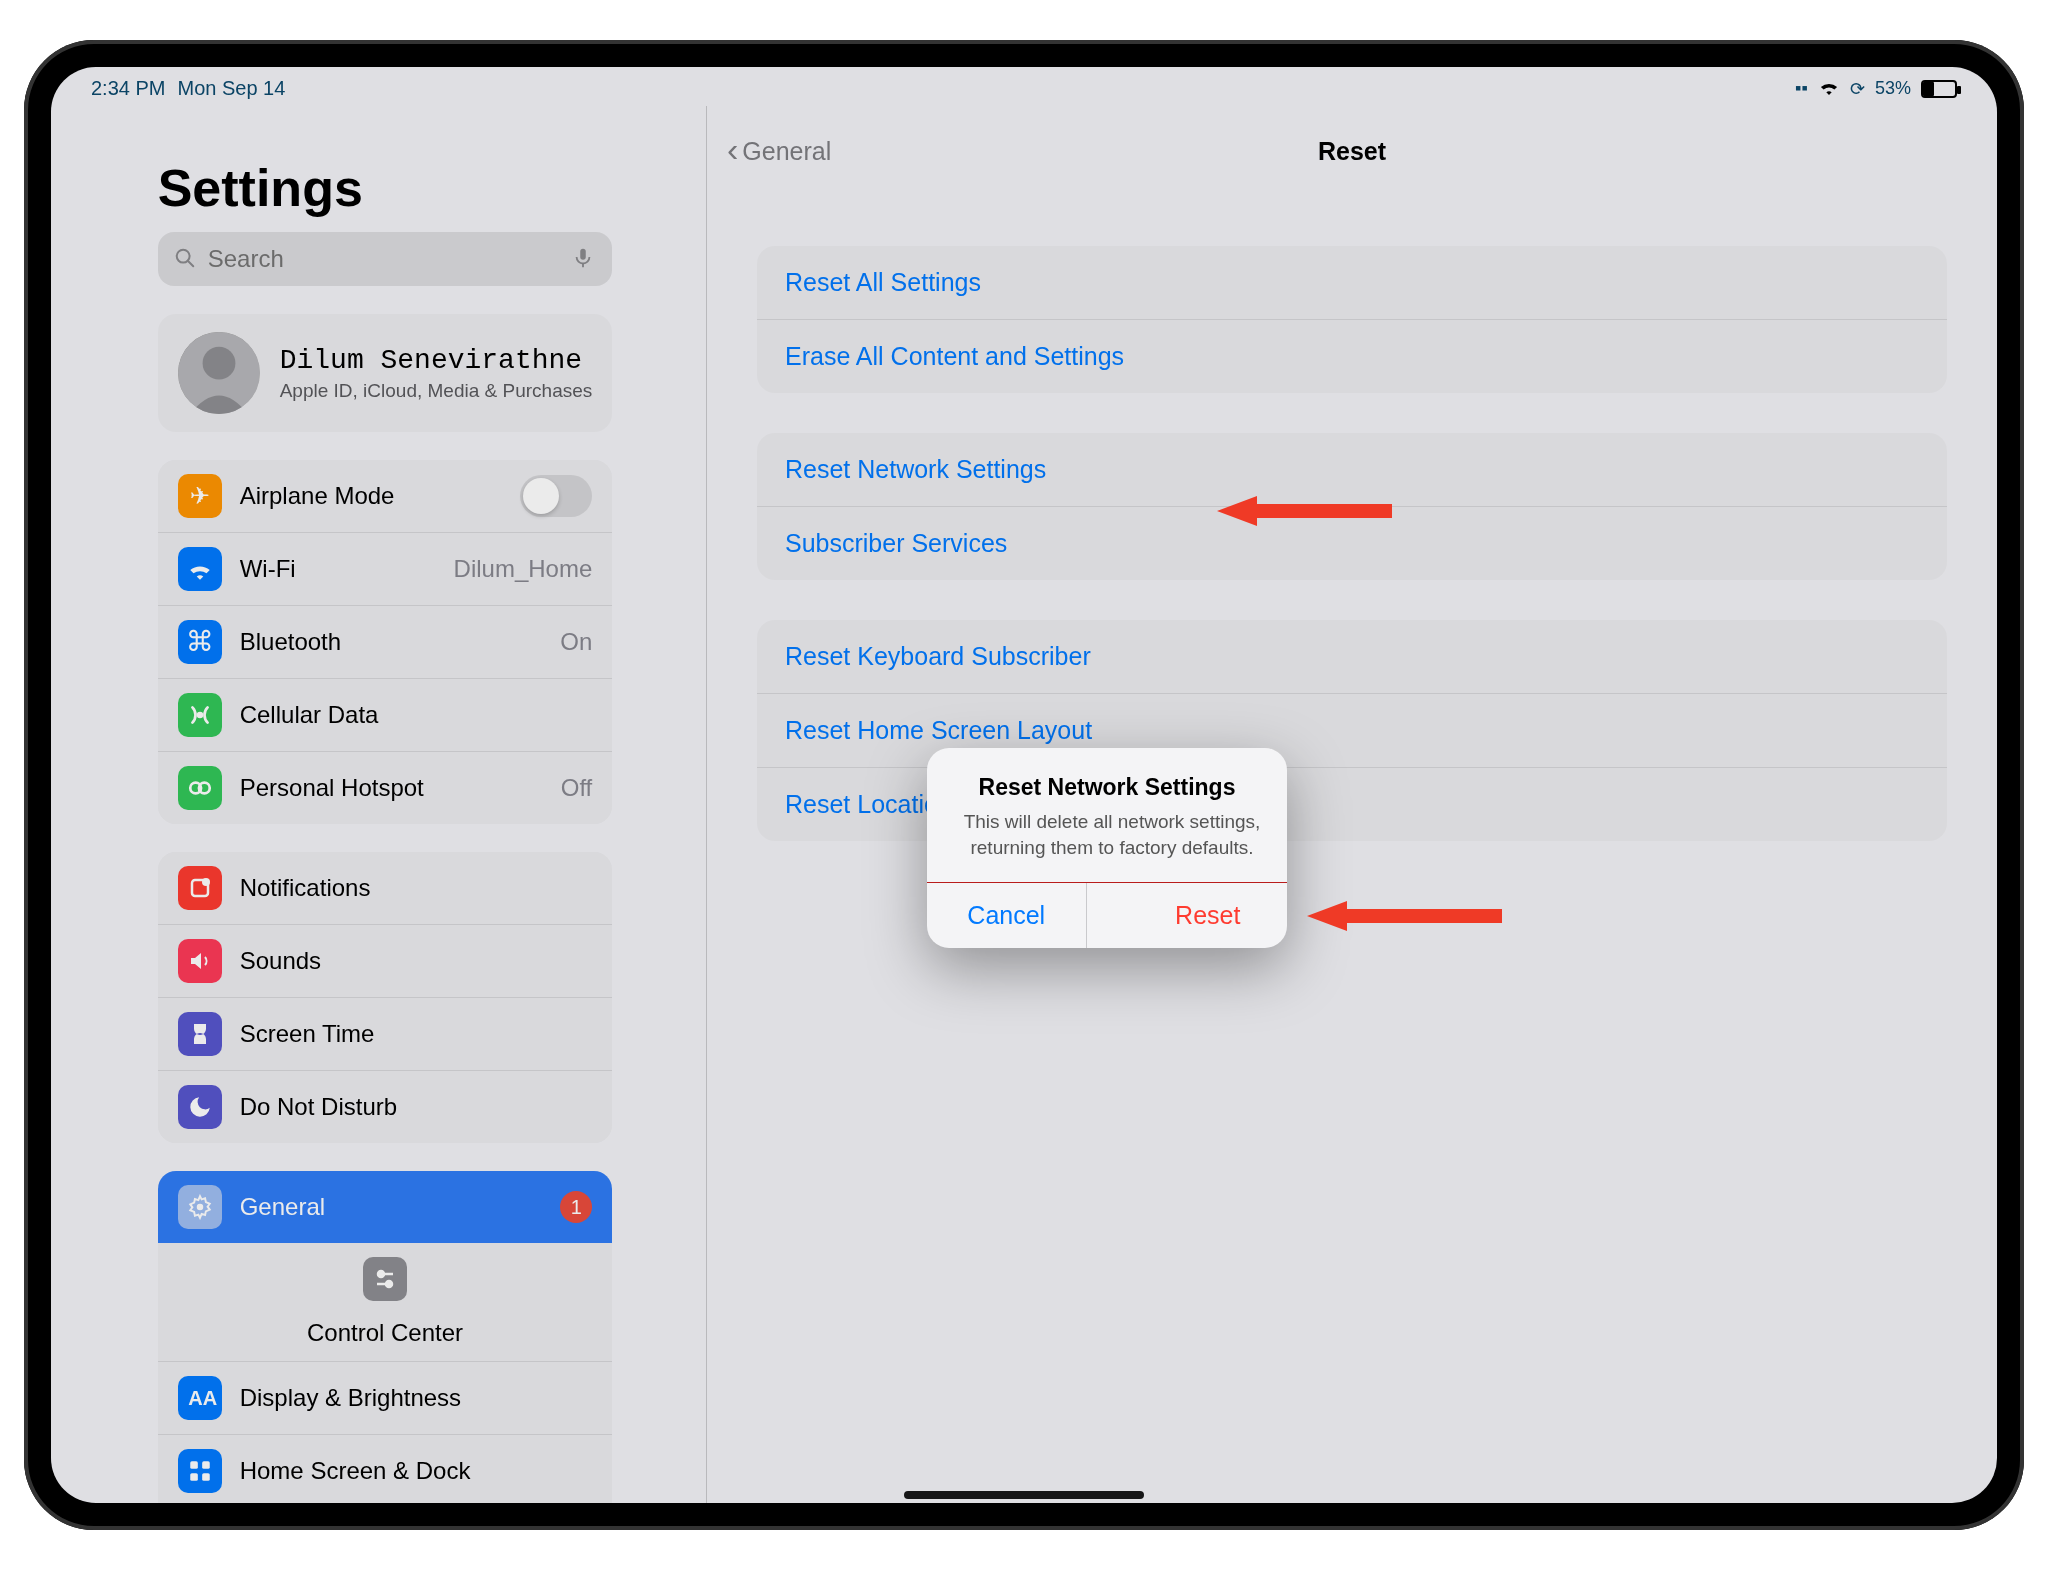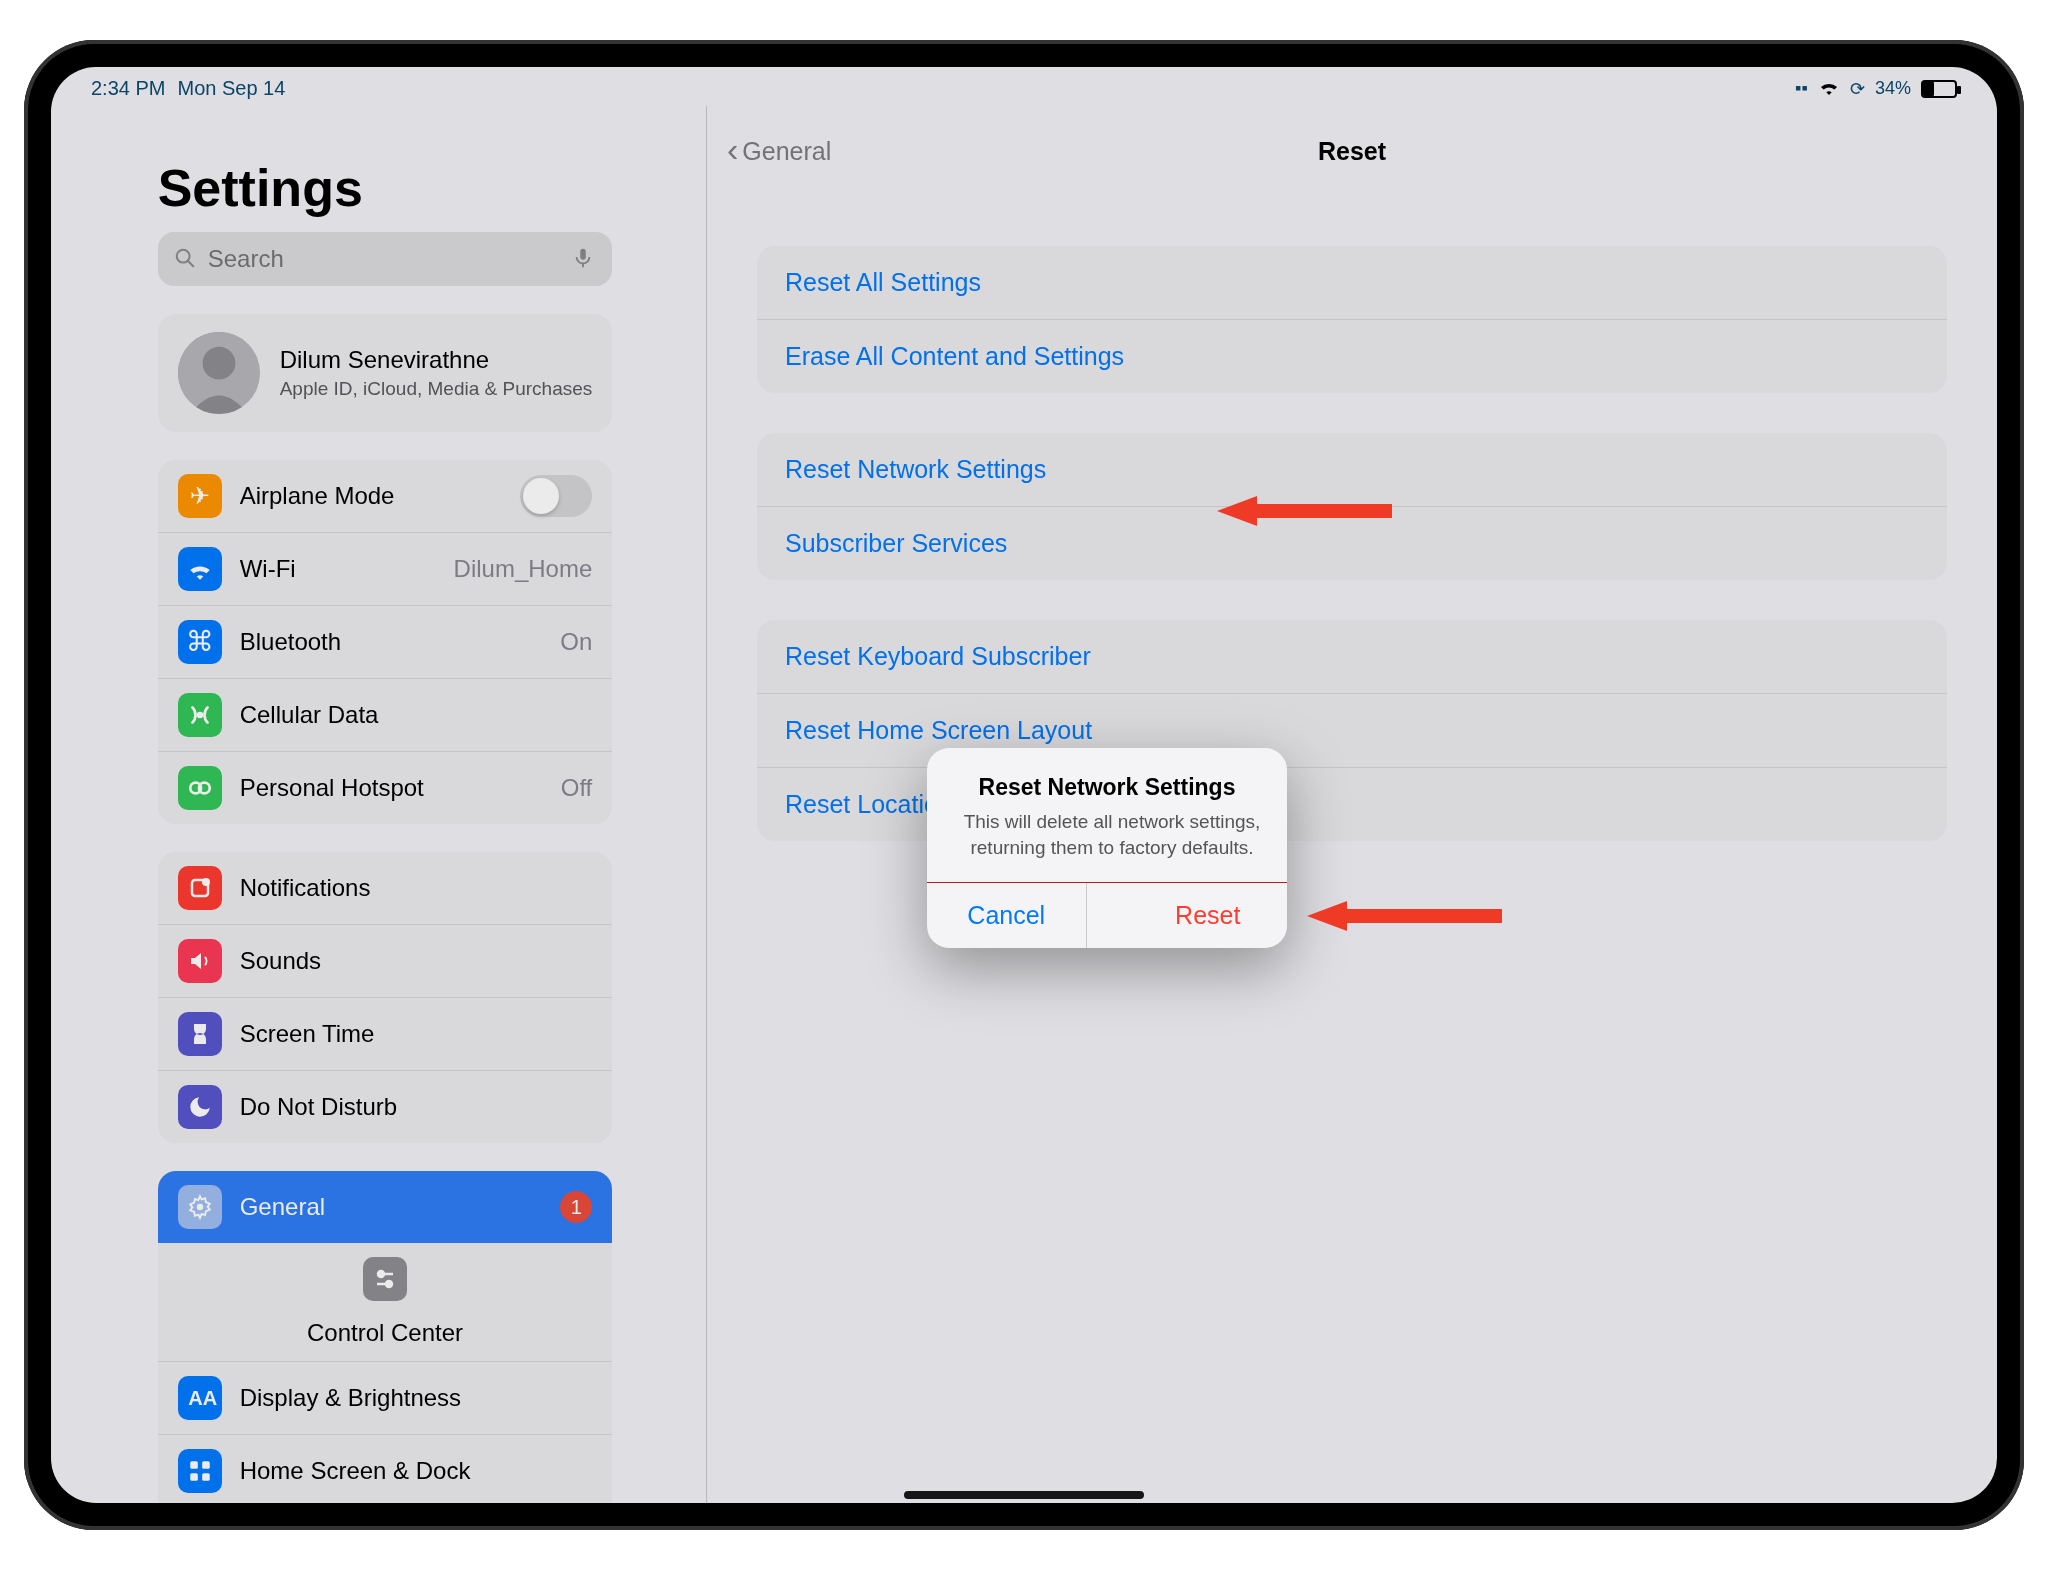--- a/index.html
+++ b/index.html
@@ -98,21 +98,21 @@
     overflow:hidden;
   }
   .profile {
     display:flex; align-items:center; gap:20px; padding:18px 20px;
   }
   .avatar {
     width:82px; height:82px; border-radius:50%; background:linear-gradient(135deg,#8a8a8a,#cfcfcf);
     display:flex; align-items:center; justify-content:center; color:#fff; overflow:hidden;
   }
   .avatar svg { width:100%; height:100%; }
-  .profile-text .name { font-size:24px; font-weight:500; }
+  .profile-text .name { font-size:28px; font-weight:500;font-family:Liberation Mono, monospace; }
   .profile-text .sub  { font-size:19px; color:#5a5a5e; margin-top:4px; }
 
   .row {
     display:flex; align-items:center; gap:18px;
     padding: 14px 20px;
     border-top: 1px solid #d6d6d9;
     font-size: 24px;
     min-height: 70px;
     background:#ececef;
   }
@@ -213,21 +213,21 @@
         <span style="font-weight:400;">Mon Sep 14</span>
       </div>
       <div class="status-right">
         <span>▪▪</span>
         <span>
           <svg width="22" height="18" viewBox="0 0 24 20">
               <path d="M12 20l-3-3a5 5 0 0 1 6 0l-3 3zm-6-6l-3-3a14 14 0 0 1 18 0l-3 3a10 10 0 0 0-12 0z" fill="#000"></path>
             </svg>
         </span>
         <span>⟳</span>
-        <span>34%</span>
+        <span>53%</span>
         <span class="battery-shell">
             <span class="battery-fill"></span>
           </span>
       </div>
     </div>
 
     <div class="columns">
 
       <div class="sidebar">
         <div class="sidebar-inner">

